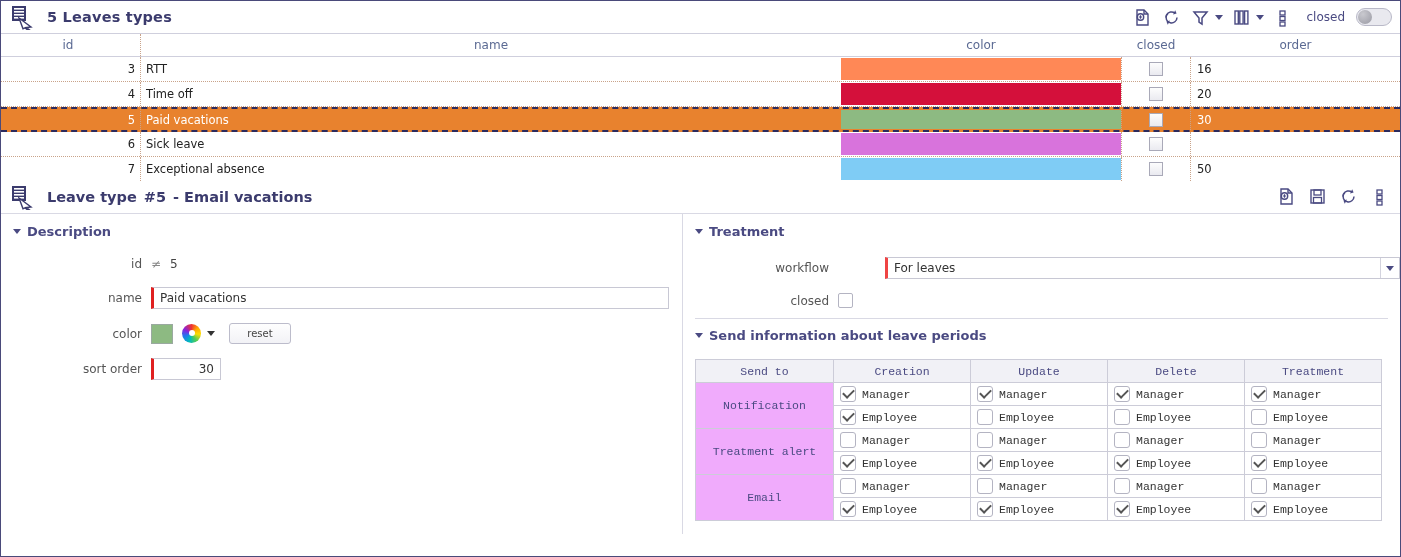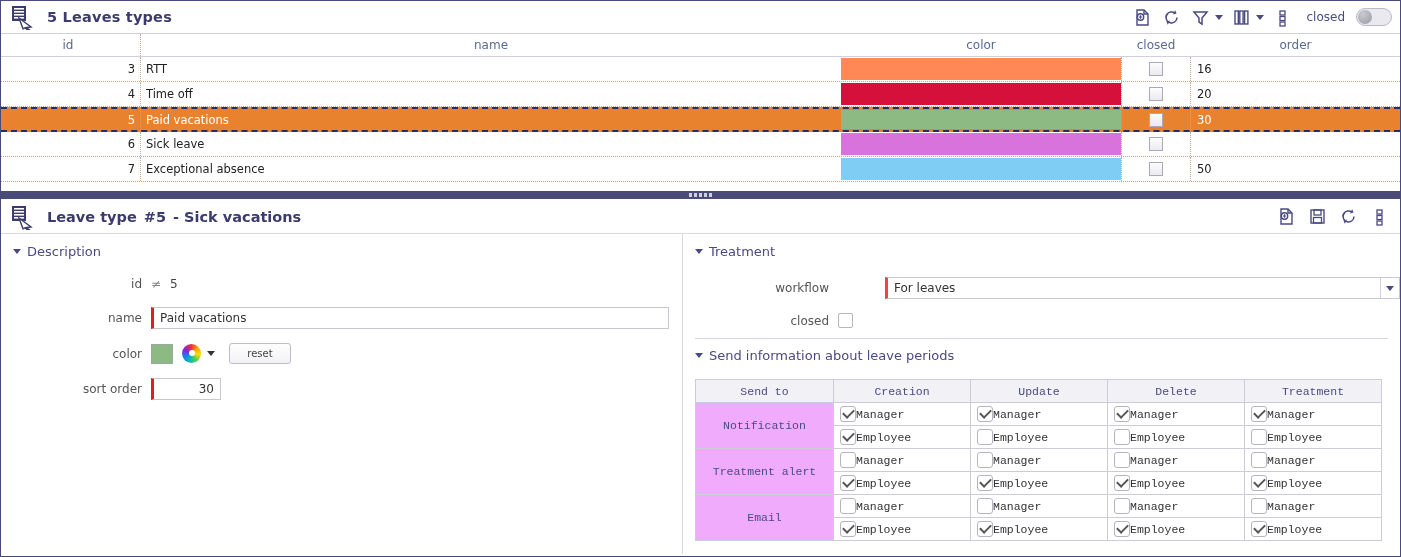--- a/index.html
+++ b/index.html
@@ -44,31 +44,31 @@
   .c-order{flex:1;padding-left:6px;}
   .row.sel .cell{color:#fff;}
   .cbox{width:12px;height:12px;border:1px solid #a9a9b8;background:linear-gradient(#fdfdfd,#eaeaf0);display:inline-block;}
 
   
   .splitter{position:absolute;left:0;top:190px;width:1399px;height:8px;background:#4b4b7a;display:flex;align-items:center;justify-content:center;cursor:ns-resize;}
   .grip{display:flex;gap:2px;}
   .grip i{width:3px;height:4px;background:#cfcfe2;display:block;}
 
   
-  .detail{position:absolute;left:0;top:200px;width:1399px;height:343px;background:#fff;}
+  .detail{position:absolute;left:0;top:180px;width:1399px;height:343px;background:#fff;}
   .detail-head{height:32px;display:flex;align-items:center;position:relative;border-bottom:1px solid #d9d9e4;}
   .detail-title{font-size:14.5px;font-weight:bold;color:#3b3b6d;display:flex;align-items:center;gap:7px;}
   .dt-sub{font-weight:bold;color:#3b3b6d;}
   .detail-toolbar{position:absolute;right:10px;top:4px;display:flex;align-items:center;gap:9px;}
 
   .cols{display:flex;height:320px;}
   .colL{width:700px;box-sizing:border-box;border-right:1px solid #d9d9e4;position:relative;}
   .colR{flex:1;box-sizing:border-box;position:relative;}
 
-  .section-title{font-size:13px;color:#4a4a82;padding:10px 0 8px 12px;display:flex;align-items:center;gap:6px;}
+  .section-title{font-size:13px;color:#4a4a82;padding:10px 0 8px 12px;display:flex;align-items:center;gap:6px;font-weight:bold;}
   .sec-caret{width:0;height:0;border-left:4px solid transparent;border-right:4px solid transparent;border-top:5px solid #4a4a82;cursor:pointer;}
 
   .frow{display:flex;align-items:center;margin-bottom:9px;}
   .flabel{width:150px;text-align:right;padding-right:9px;font-size:12px;color:#555;box-sizing:border-box;}
   .flabel.wide{width:155px;}
   .static-val{font-size:12px;color:#444;display:flex;align-items:center;gap:9px;}
   .hash{color:#888;}
 
   .inp{box-sizing:border-box;height:22px;border:1px solid #c8c8d4;border-left:3px solid #e02020;
        background:#fff;font-size:12px;color:#333;padding:0 6px;line-height:20px;font-family:inherit;}
@@ -92,21 +92,21 @@
 
   .chk{width:13px;height:13px;border:1px solid #b4b4c2;border-radius:2px;background:#fff;display:inline-block;cursor:pointer;}
 
   .hr{height:1px;background:#d9d9e4;margin:10px 12px 0 12px;}
 
   
   .ntab{margin:8px 0 0 12px;border-collapse:collapse;width:672px;table-layout:fixed;font-family:Liberation Mono, monospace;}
   .ntab th{background:#f1f1f6;border:1px solid #ccccd8;height:20px;font-size:11.5px;font-weight:normal;color:#4a4a82;}
   .ntab td{border:1px solid #ccccd8;height:22px;padding:0 0 0 6px;font-size:11.5px;color:#333;}
   .ntab td.rowlabel{background:#f0abfc;text-align:center;color:#4a4a82;padding:0;}
-  .cellchk{display:flex;align-items:center;}
+  .cellchk{display:flex;align-items:center;gap:6px;}
   .chkbig{width:14px;height:14px;border:1px solid #b4b4c2;border-radius:3px;background:#fff;position:relative;flex:0 0 auto;cursor:pointer;}
   .chkbig.on::after{content:"";position:absolute;left:2px;top:2px;width:9px;height:5px;border-left:2.4px solid #555;border-bottom:2.4px solid #555;transform:rotate(-45deg);}
 </style>
 </head>
 <body>
 
 <div class="app">
 
   <div class="grid-panel">
 
@@ -256,21 +256,21 @@
             <rect x="5" y="4" width="10" height="1.6" fill="#fff"></rect>
             <rect x="5" y="7" width="10" height="1.6" fill="#fff"></rect>
             <rect x="5" y="10" width="10" height="1.6" fill="#fff"></rect>
             <rect x="5" y="13" width="10" height="1.6" fill="#fff"></rect>
             <path d="M10 14 L22 23 L17.5 23.5 L20 25.5 L18 25.5 L16 23.8 L14 24.8 Z" fill="#fff" stroke="#3b3b6d" stroke-width="1.4"></path>
           </svg>
         </span>
         <span class="detail-title">
           <span>Leave type</span>
           <span class="dt-sub">#5</span>
-          <span class="dt-sub">- Sick vacations</span>
+          <span class="dt-sub">- Email vacations</span>
         </span>
       </div>
 
       <div class="detail-toolbar">
         <span class="tb-btn">
           <svg width="19" height="19" viewBox="0 0 19 19">
             <path d="M4 2 h7 l4 4 v11 h-11 z" fill="none" stroke="#4a4a82" stroke-width="1.4"></path>
             <path d="M11 2 v4 h4" fill="none" stroke="#4a4a82" stroke-width="1.4"></path>
             <circle cx="7.5" cy="9" r="3.2" fill="#fff" stroke="#4a4a82" stroke-width="1.4"></circle>
             <path d="M7.5 7.3 v3.4 M5.8 9 h3.4" stroke="#4a4a82" stroke-width="1.2"></path>

